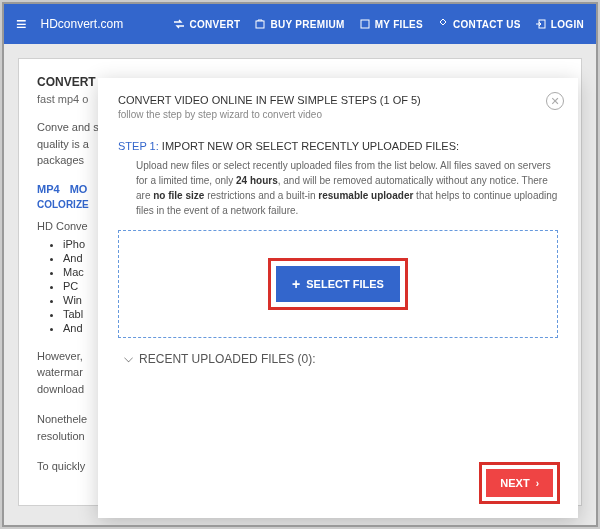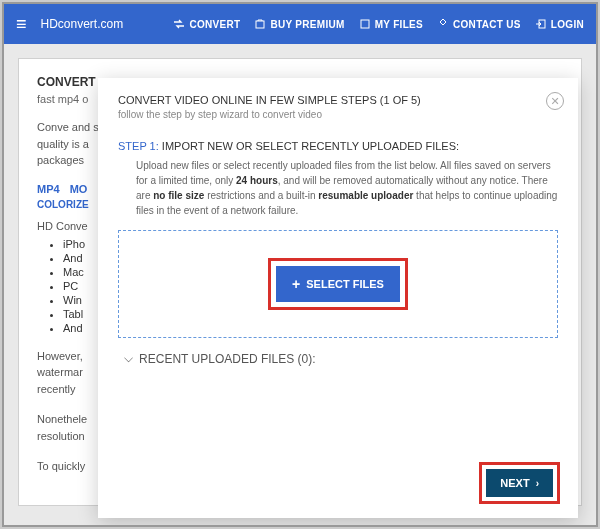--- a/index.html
+++ b/index.html
@@ -28,21 +28,21 @@
 .step .t{color:#333}
 .desc{font-size:10px;color:#666;line-height:1.5;margin:0 0 12px 18px}
 .desc b{font-weight:700;color:#333}
 .drop{border:1.5px dashed #6699dd;height:108px;display:flex;align-items:center;justify-content:center;margin-bottom:14px}
 .selbtn-wrap{border:3px solid #d8302a;padding:5px}
 .selbtn{background:#3366cc;color:#fff;padding:10px 16px;font-size:11px;font-weight:600;display:flex;align-items:center}
 .selbtn span:first-child{font-size:14px;margin-right:6px}
 .recent{font-size:12px;color:#555;font-weight:400;margin-left:6px}
 .recent::before{content:'⌵';margin-right:6px;display:inline-block;transform:translateY(-1px)}
 .nextwrap{position:absolute;right:18px;bottom:14px;border:3px solid #d8302a;padding:4px}
-.nextbtn{background:#0c4a6e;color:#fff;padding:8px 14px;font-size:11px;font-weight:600;display:flex;align-items:center}
+.nextbtn{background:#ef4444;color:#fff;padding:8px 14px;font-size:11px;font-weight:600;display:flex;align-items:center}
 .nextbtn span:last-child{margin-left:6px;font-size:10px}
 </style>
 </head>
 <body>
 
 <div class="outer">
   <div class="topbar">
     <span class="hamburger">≡</span>
     <span class="brand">HDconvert.com</span>
     <span class="navlink">
@@ -89,21 +89,21 @@
       <div style="font-size:11px;color:#555">HD Conve</div>
       <ul>
         <li>iPho</li>
         <li>And</li>
         <li>Mac</li>
         <li>PC</li>
         <li>Win</li>
         <li>Tabl</li>
         <li>And</li>
       </ul>
-      <p><span>However,</span><span style="float:right">nove this</span><br><span>watermar</span><span style="float:right">r</span><br><span>recently</span></p>
+      <p><span>However,</span><span style="float:right">nove this</span><br><span>watermar</span><span style="float:right">r</span><br><span>download</span></p>
       <p><span>Nonethele</span><span style="float:right">ts</span><br><span>resolution</span></p>
       <p>To quickly</p>
     </div>
   </div>
 
   <div class="modal">
     <div class="close">✕</div>
     <div class="mhead">CONVERT VIDEO ONLINE IN FEW SIMPLE STEPS (1 OF 5)</div>
     <div class="msub">follow the step by step wizard to convert video</div>
     <div class="step"><span>STEP 1:</span> <span class="t">IMPORT NEW OR SELECT RECENTLY UPLOADED FILES:</span></div>

